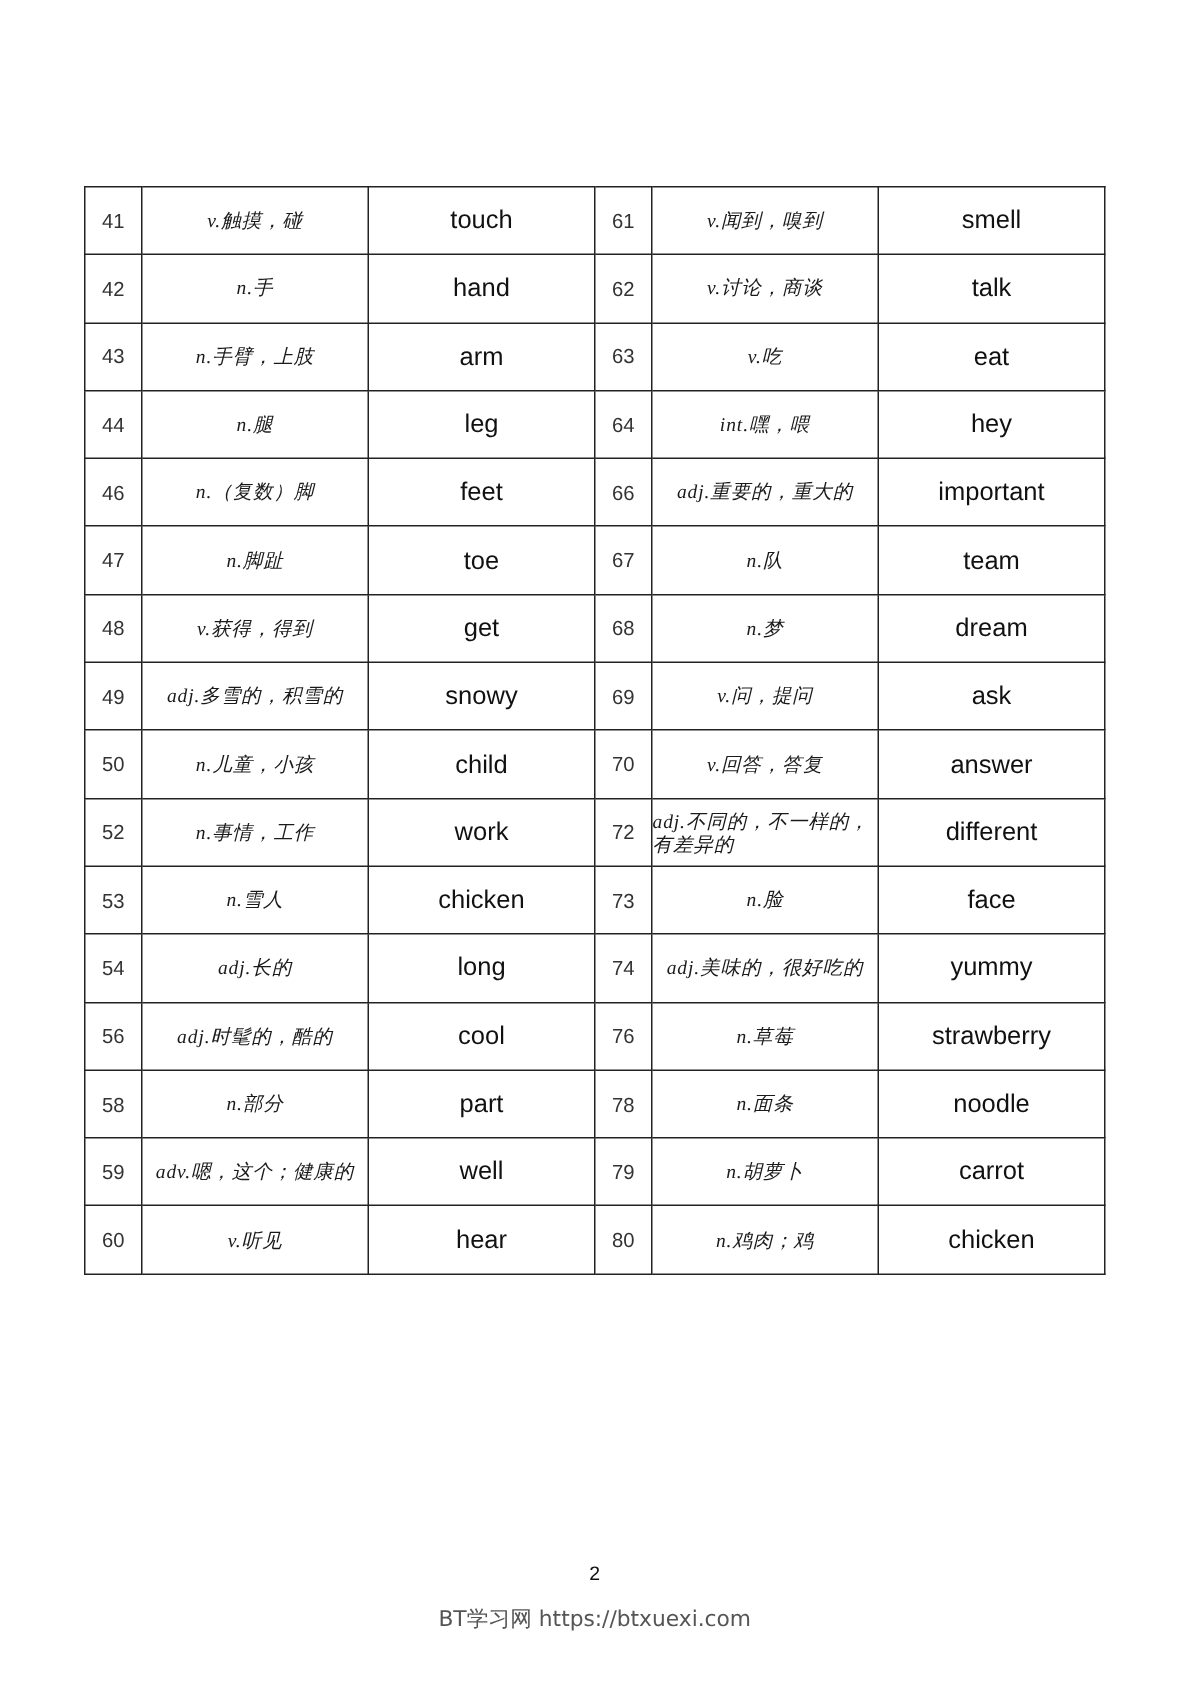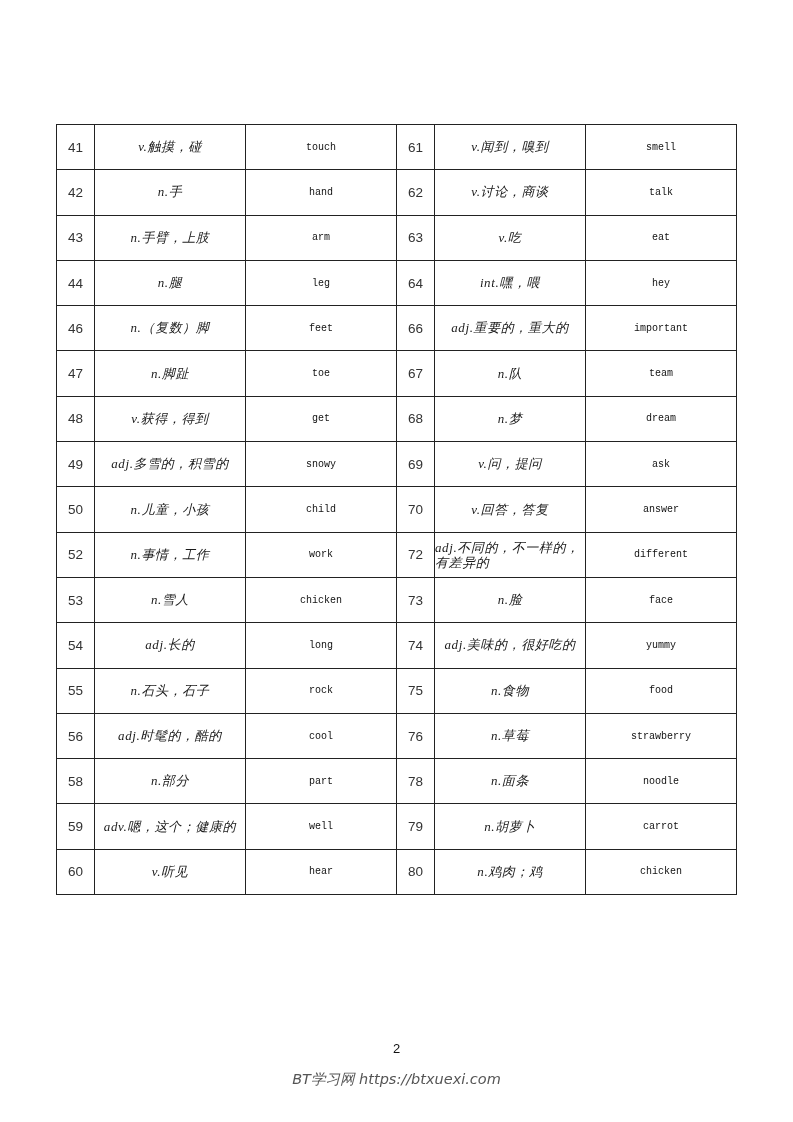--- a/index.html
+++ b/index.html
@@ -40,22 +40,22 @@
     .c-cn {
       width: 150px;
       font-family: "Liberation Serif", "DejaVu Serif", serif;
       font-size: 13px;
       letter-spacing: 0.6px;
       white-space: nowrap;
       font-style: italic;
     }
     .c-en {
       width: 150px;
-      font-family: Liberation Mono, monospace;
-      font-size: 10px;
+      font-family: Liberation Sans, sans-serif;
+      font-size: 17px;
       color: #111;
     }
     .c-cn.wrap {
       white-space: normal;
       text-align: left;
       line-height: 15px;
       padding-left: 0;
     }
     .page-number {
       position: absolute;
@@ -69,21 +69,20 @@
     }
     .watermark {
       position: absolute;
       top: 1070px;
       left: 0;
       width: 793px;
       text-align: center;
       font-family: "DejaVu Sans", "Liberation Sans", sans-serif;
       font-size: 14.5px;
       color: #555;
-      font-style: italic;
     }
   </style>
 </head>
 <body>
 
 <table class="vocab-table">
   <tbody id="vocab-body">
   <tr>
         <td class="c-num">41</td>
         <td class="c-cn">v.触摸，碰</td>
@@ -174,28 +173,20 @@
       </tr>
       <tr>
         <td class="c-num">54</td>
         <td class="c-cn">adj.长的</td>
         <td class="c-en">long</td>
         <td class="c-num">74</td>
         <td class="c-cn">adj.美味的，很好吃的</td>
         <td class="c-en">yummy</td>
       </tr>
       <tr>
-        <td class="c-num">55</td>
-        <td class="c-cn">n.石头，石子</td>
-        <td class="c-en">rock</td>
-        <td class="c-num">75</td>
-        <td class="c-cn">n.食物</td>
-        <td class="c-en">food</td>
-      </tr>
-      <tr>
         <td class="c-num">56</td>
         <td class="c-cn">adj.时髦的，酷的</td>
         <td class="c-en">cool</td>
         <td class="c-num">76</td>
         <td class="c-cn">n.草莓</td>
         <td class="c-en">strawberry</td>
       </tr>
       <tr>
         <td class="c-num">58</td>
         <td class="c-cn">n.部分</td>

